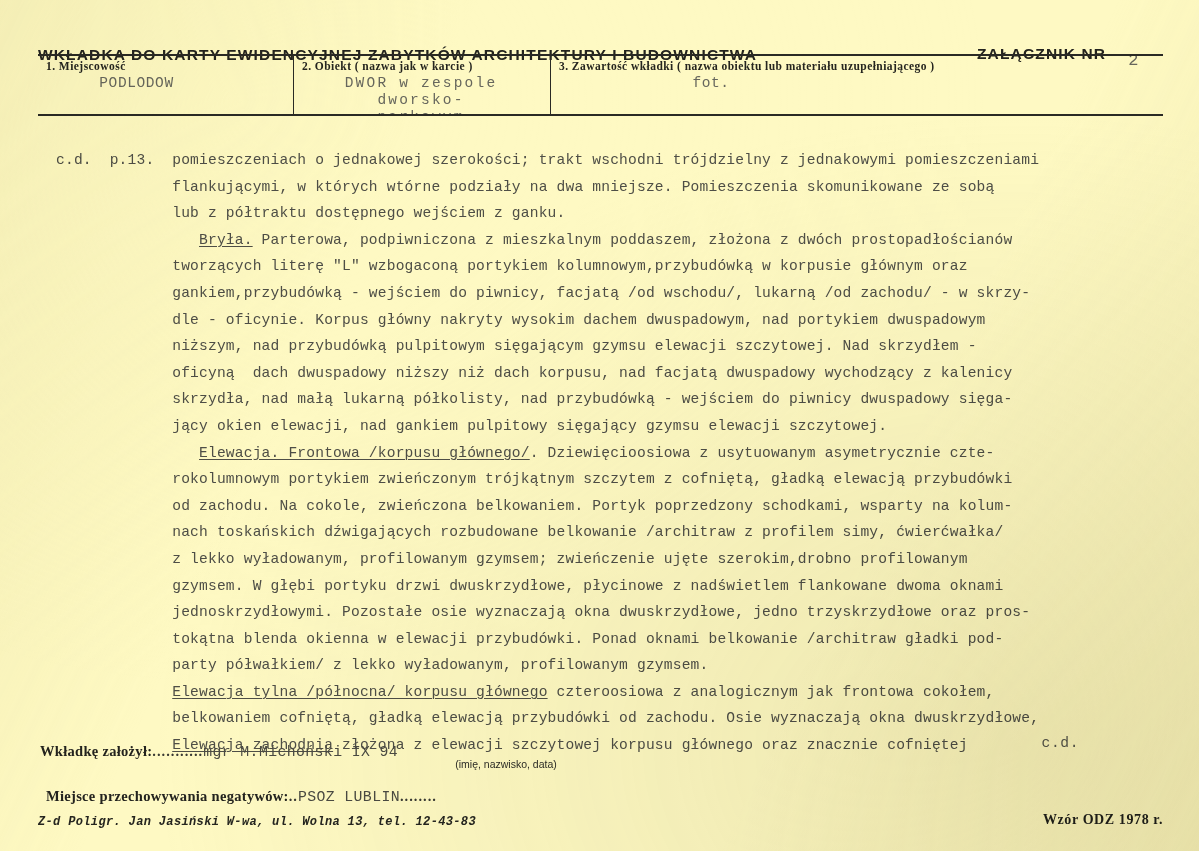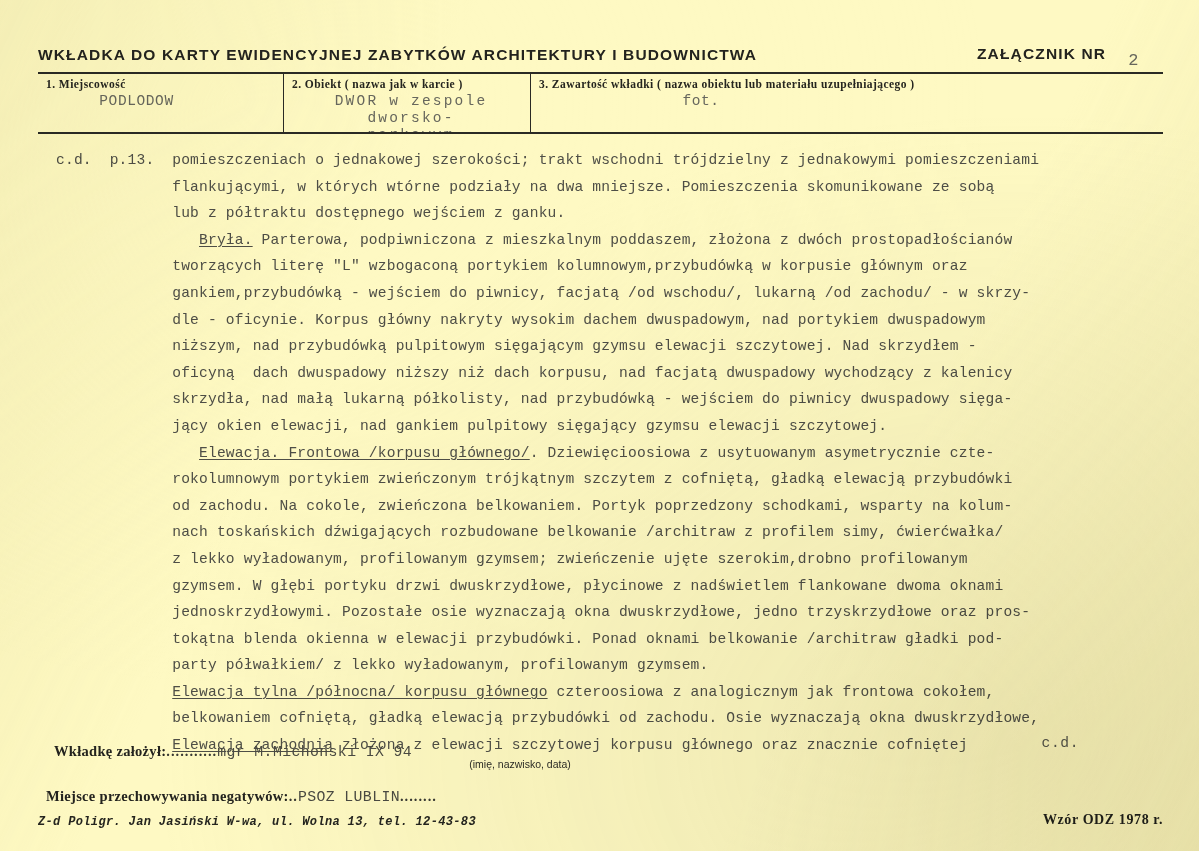--- a/index.html
+++ b/index.html
@@ -66,27 +66,28 @@
     font-size: 17px;
     color: #5a5a52;
     position: relative;
     top: 6px;
   }
 
   
   .meta-table {
     position: absolute;
     left: 38px;
-    top: 72px;
+    top: 54px;
     width: 1125px;
     height: 62px;
     border-top: 2.2px solid #2a2a24;
     border-bottom: 2.6px solid #2a2a24;
     display: flex;
     box-sizing: border-box;
+    gap: 10px;
   }
   .meta-cell {
     position: relative;
     box-sizing: border-box;
     padding: 4px 0 0 8px;
     overflow: hidden;
   }
   .meta-cell.c1 { width: 245px; }
   .meta-cell.c2 { width: 247px; border-left: 1.6px solid #2a2a24; }
   .meta-cell.c3 { flex: 1; border-left: 1.6px solid #2a2a24; }
@@ -174,21 +175,21 @@
   .foot-fill {
     position: relative;
     white-space: nowrap;
   }
   .foot-typed {
     font-family: "Liberation Mono", monospace;
     font-size: 14.8px;
     color: #4a4a42;
     letter-spacing: 0.4px;
   }
-  .row-author { margin-left: 16px; }
+  .row-author { margin-left: 2px; }
   .hint {
     font-family: "Liberation Sans", sans-serif;
     font-size: 10.5px;
     color: #2c2c26;
     position: absolute;
     left: 252px;
     top: 16px;
     white-space: nowrap;
   }
   .row-neg { margin-top: 28px; margin-left: 8px; }

